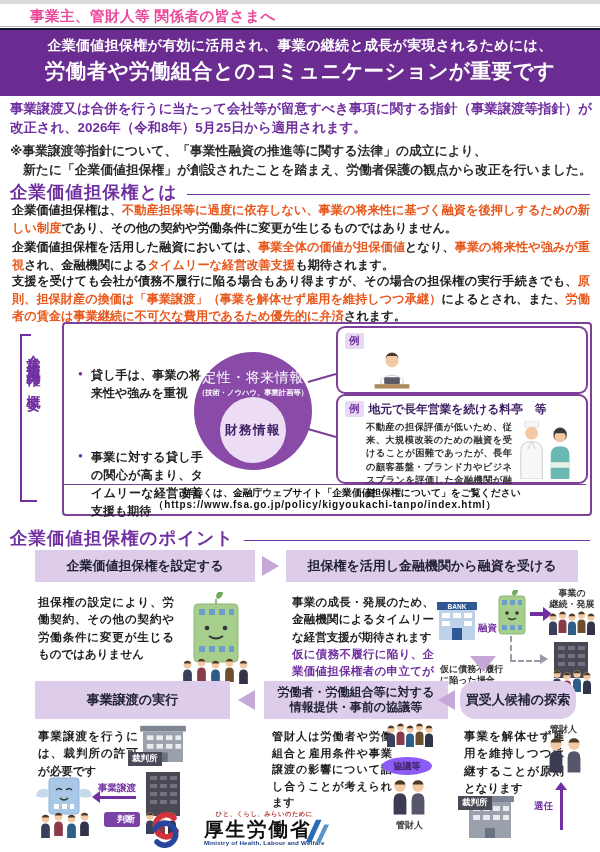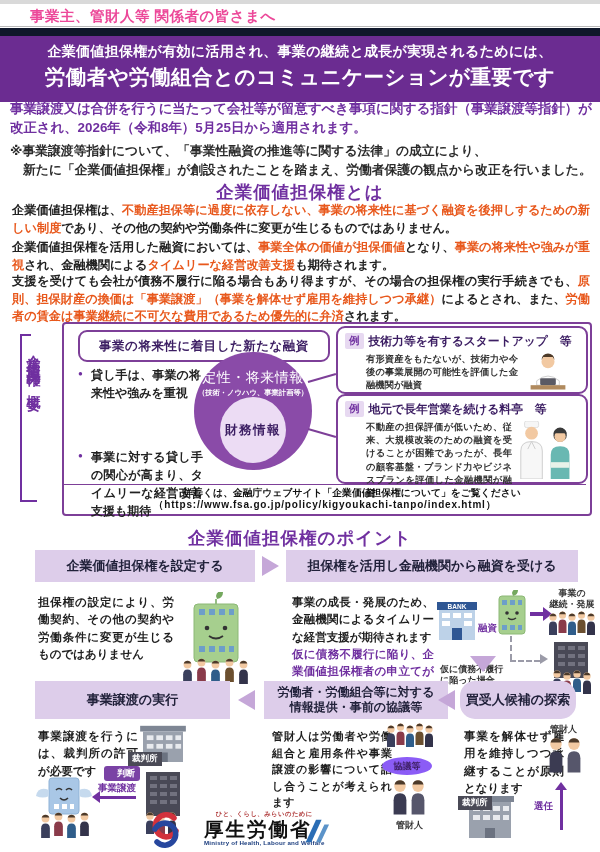--- a/index.html
+++ b/index.html
@@ -3,30 +3,30 @@
 <meta charset="utf-8">
 <style>
   html,body{margin:0;padding:0;background:#fff;}
   .page{position:relative;width:600px;height:852px;background:#fff;overflow:hidden;
         font-family:"Liberation Sans","DejaVu Sans",sans-serif;color:#222;}
   .abs{position:absolute;}
   
   .topbar{top:0;left:0;width:600px;height:4px;background:#d9d9d9;}
   .audience{top:7px;left:30px;font-size:14.5px;font-weight:800;color:#ec4899;letter-spacing:.5px;}
   .audline{top:26px;left:0;width:600px;border-top:1px solid #b9b9b9;}
-  .banner{top:28px;left:0;width:600px;height:66px;background:#6b2c91;border-top:8px solid #0f172a;
+  .banner{top:28px;left:0;width:600px;height:66px;background:#6b2c91;border-top:2px solid #0f172a;
           color:#fff;text-align:center;}
   .banner .l1{margin-top:7px;font-size:14px;font-weight:700;letter-spacing:.3px;}
   .banner .l2{margin-top:2px;font-size:20.5px;font-weight:800;letter-spacing:.5px;}
   
   .lead{top:100px;left:10px;width:582px;font-size:13.4px;font-weight:800;line-height:1.4;color:#7030a0;text-align:justify;}
   .note{top:141px;left:10px;width:582px;font-size:12.8px;font-weight:700;line-height:1.5;color:#2b2b2b;}
   .note .ind{padding-left:13px;display:block;}
   
-  .sec{display:flex;align-items:center;flex-direction:column;}
+  .sec{display:flex;align-items:center;}
   .sec .t{font-size:17.5px;font-weight:800;color:#7030a0;letter-spacing:1px;white-space:nowrap;}
   .sec .rule{flex:1;border-top:1.8px solid #7030a0;margin-left:10px;margin-top:5px;}
   
   .para{font-size:12.2px;font-weight:600;line-height:1.44;color:#222;text-align:justify;}
   .hl{color:#e8581c;}
   
   .vline{top:334px;left:20px;height:168px;border-left:2px solid #7030a0;}
   .vline::before{content:"";position:absolute;top:0;left:0;width:9px;border-top:2px solid #7030a0;}
   .vline::after{content:"";position:absolute;bottom:0;left:0;width:15px;border-bottom:2px solid #7030a0;}
   .vlabel{top:344px;left:25px;writing-mode:vertical-rl;font-size:14px;font-weight:800;color:#7030a0;letter-spacing:3px;}
@@ -125,40 +125,37 @@
   <div class="abs para" style="top:239px;left:12px;width:578px;">
     <span>企業価値担保権を活用した融資においては、</span><span class="hl">事業全体の価値が担保価値</span><span>となり、</span><span class="hl">事業の将来性や強みが重視</span><span>され、金融機関による</span><span class="hl">タイムリーな経営改善支援</span><span>も期待されます。</span>
   </div>
   <div class="abs para" style="top:273px;left:12px;width:578px;">
     <span>支援を受けても会社が債務不履行に陥る場合もあり得ますが、その場合の担保権の実行手続きでも、</span><span class="hl">原則、担保財産の換価は「事業譲渡」（事業を解体せず雇用を維持しつつ承継）</span><span>によるとされ、また、</span><span class="hl">労働者の賃金は事業継続に不可欠な費用であるため優先的に弁済</span><span>されます。</span>
   </div>
 
   <div class="abs vline"></div>
   <div class="abs vlabel">企業価値担保権の概要</div>
   <div class="abs ovbox"></div>
-  <div class="abs pill">事業の将来性に着目した新たな融資</div>
 
   <div class="abs bullet" style="top:366px;left:78px;width:110px;">貸し手は、事業の将来性や強みを重視</div>
   <div class="abs bullet" style="top:412px;left:78px;width:112px;">事業に対する貸し手の関心が高まり、タイムリーな経営改善支援も期待</div>
 
   <div class="abs circle">
     <div class="m">定性・将来情報</div>
     <div class="s">（技術・ノウハウ、事業計画等）</div>
     <div class="inner">財務情報</div>
   </div>
   <div class="abs conn" style="top:381px;left:308px;width:29px;transform:rotate(-16deg);"></div>
   <div class="abs conn" style="top:428px;left:308px;width:29px;transform:rotate(16deg);"></div>
 
   <div class="abs exbox" style="top:326px;left:336px;width:248px;height:64px;">
     <div class="exrow">
       <span class="badge">例</span>
-      <span class="ex-title">技術力等を有するスタートアップ　等</span>
     </div>
     <div class="ex-body">
-      <div class="ex-desc" style="max-width:152px;">有形資産をもたないが、技術力や今後の事業展開の可能性を評価した金融機関が融資</div>
       <svg width="52" height="40" viewBox="0 0 52 46">
         <circle cx="26" cy="10" r="7.5" fill="#f2c9a2"></circle>
         <path d="M18.5 8 a7.5 7.5 0 0 1 15 0 l-2 -3.5 h-11 Z" fill="#4d3a28"></path>
         <path d="M13 32 q13 -11 26 0 l0 5 H13 Z" fill="#fff" stroke="#c9c9c9"></path>
         <rect x="17" y="29" width="18" height="8" rx="1.5" fill="#5a5a64"></rect>
         <rect x="6" y="37" width="40" height="5" fill="#b08a5e"></rect>
       </svg>
     </div>
   </div>
 
@@ -319,21 +316,21 @@
         <rect x="27" y="14" width="7" height="5"></rect>
         <rect x="37" y="14" width="6" height="5"></rect>
         <rect x="7" y="23" width="7" height="5"></rect>
         <rect x="17" y="23" width="7" height="5"></rect>
         <rect x="27" y="23" width="7" height="5"></rect>
         <rect x="37" y="23" width="6" height="5"></rect>
       </g>
     <rect x="19" y="32" width="10" height="10" fill="#6b7280"></rect>
   </svg>
   <span class="abs badge-court" style="top:752px;left:128px;">裁判所</span>
-  <span class="abs badge-judge" style="top:766px;left:104px;padding-left:13px;">判断</span>
+  <span class="abs badge-judge" style="top:812px;left:104px;padding-left:13px;">判断</span>
   <div class="abs lbl-p" style="top:782px;left:98px;">事業譲渡</div>
   <div class="abs arr-l" style="top:796px;left:100px;width:36px;"></div>
   <svg class="abs" style="top:776px;left:34px;" width="60" height="62" viewBox="0 0 60 62">
     <rect x="15" y="2" width="30" height="36" rx="3" fill="#a9c7e6" stroke="#8fb2d6"></rect>
     <path d="M15 14 Q4 10 2 20 Q9 23 15 20 Z" fill="#c6daee"></path>
     <path d="M45 14 Q56 10 58 20 Q51 23 45 20 Z" fill="#c6daee"></path>
     <path d="M22 14 q3 -3 6 0 M32 14 q3 -3 6 0" stroke="#333" stroke-width="1.6" fill="none"></path>
     <path d="M26 22 q4 4 8 0" stroke="#333" stroke-width="1.6" fill="none"></path>
     <g fill="#fff">
         <rect x="20" y="28" width="5" height="5"></rect>

